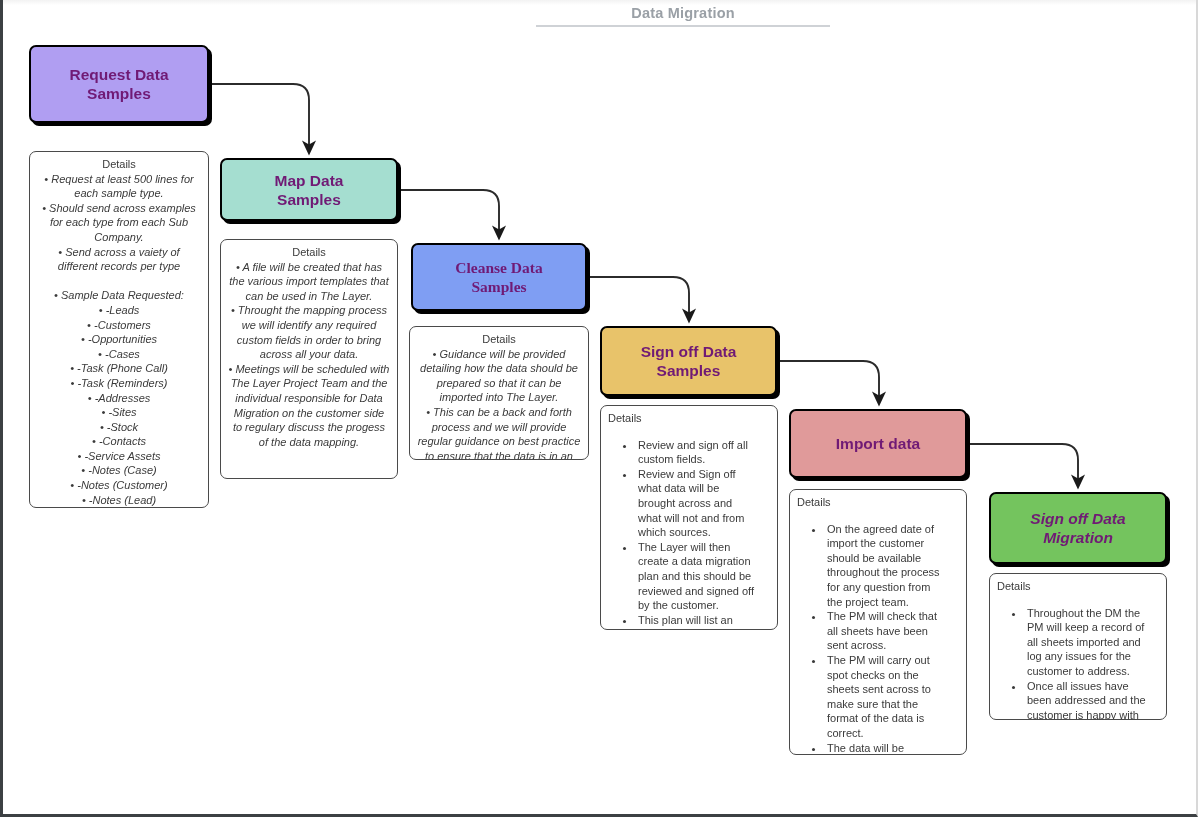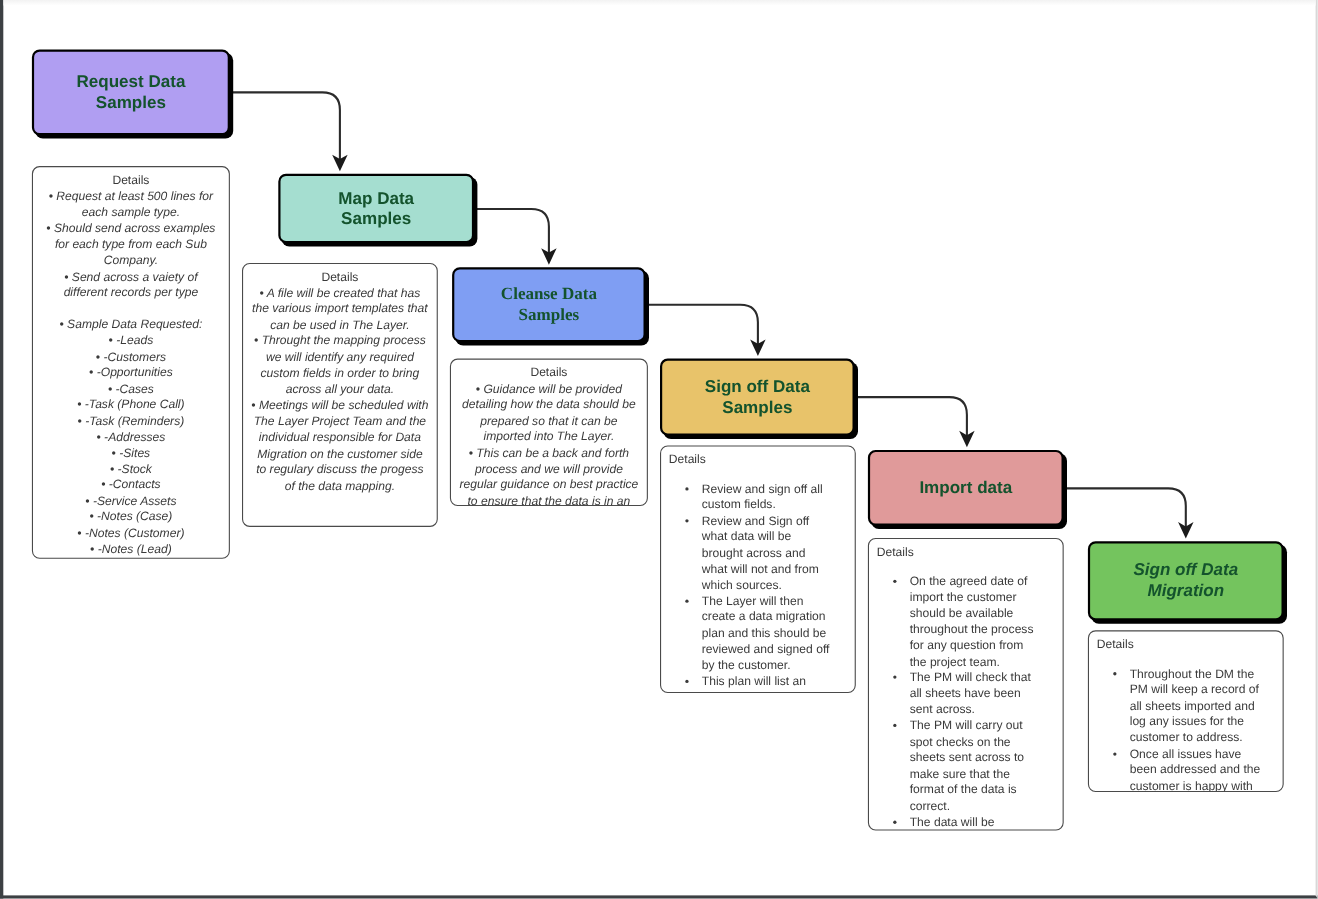--- a/index.html
+++ b/index.html
@@ -45,21 +45,21 @@
   
   .node {
     position: absolute;
     border: 2.5px solid #000;
     border-radius: 7px;
     box-shadow: 3px 3px 0 0 #000;
     display: flex;
     align-items: center;
     justify-content: center;
     text-align: center;
-    color: #14532d;
+    color: #701a75;
     font-weight: bold;
     font-size: 15.5px;
     line-height: 19px;
     padding: 4px 22px;
   }
   
   .detail {
     position: absolute;
     border: 1.3px solid #4a4a4a;
     border-radius: 7px;
@@ -88,41 +88,45 @@
   
   #links { position: absolute; left: 0; top: 0; width: 1198px; height: 817px; }
 </style>
 </head>
 <body>
 
 <div id="canvas">
 
   <div id="topstrip"></div>
 
+  <div id="title-wrap">
+    <div id="title-text">Data Migration</div>
+    <div id="title-rule"></div>
+  </div>
 
   <svg id="links" viewBox="0 0 1198 817" xmlns="http://www.w3.org/2000/svg">
     <defs>
       <marker id="arrowhead" markerWidth="9" markerHeight="9" refX="4.2" refY="4.3" orient="auto" markerUnits="strokeWidth">
         <path d="M 0.3,0.6 L 8.2,4.3 L 0.3,8 L 2.4,4.3 Z" fill="#1a1a1a"></path>
       </marker>
     </defs>
     <g id="connector-paths" fill="none" stroke="#2b2b2b" stroke-width="1.9">
         <path d="M 208,84  L 290,84  Q 306,84 306,100 L 306,148" marker-end="url(#arrowhead)" stroke-linecap="butt"></path>
         <path d="M 397,190 L 480,190 Q 496,190 496,206 L 496,233" marker-end="url(#arrowhead)" stroke-linecap="butt"></path>
         <path d="M 586,277 L 670,277 Q 686,277 686,293 L 686,316" marker-end="url(#arrowhead)" stroke-linecap="butt"></path>
         <path d="M 776,361 L 860,361 Q 876,361 876,377 L 876,399" marker-end="url(#arrowhead)" stroke-linecap="butt"></path>
         <path d="M 966,444 L 1059,444 Q 1075,444 1075,460 L 1075,482" marker-end="url(#arrowhead)" stroke-linecap="butt"></path>
       </g>
   </svg>
 
   <div id="node-layer">
       <div class="node" style="left: 26px; top: 45px; width: 180px; height: 78px; background: rgb(176, 158, 242);">
         <span>Request Data Samples</span>
       </div>
-      <div class="node" style="left: 217px; top: 158px; width: 178px; height: 63px; background: rgb(165, 222, 208); margin-left: 33px;">
+      <div class="node" style="left: 217px; top: 158px; width: 178px; height: 63px; background: rgb(165, 222, 208);">
         <span>Map Data Samples</span>
       </div>
       <div class="node" style="left: 408px; top: 243px; width: 176px; height: 68px; background: rgb(127, 158, 243); font-family: Liberation Serif, serif;">
         <span>Cleanse Data Samples</span>
       </div>
       <div class="node" style="left: 597px; top: 326px; width: 177px; height: 70px; background: rgb(232, 195, 106);">
         <span>Sign off Data Samples</span>
       </div>
       <div class="node" style="left: 786px; top: 409px; width: 178px; height: 69px; background: rgb(224, 154, 154);">
         <span>Import data</span>

